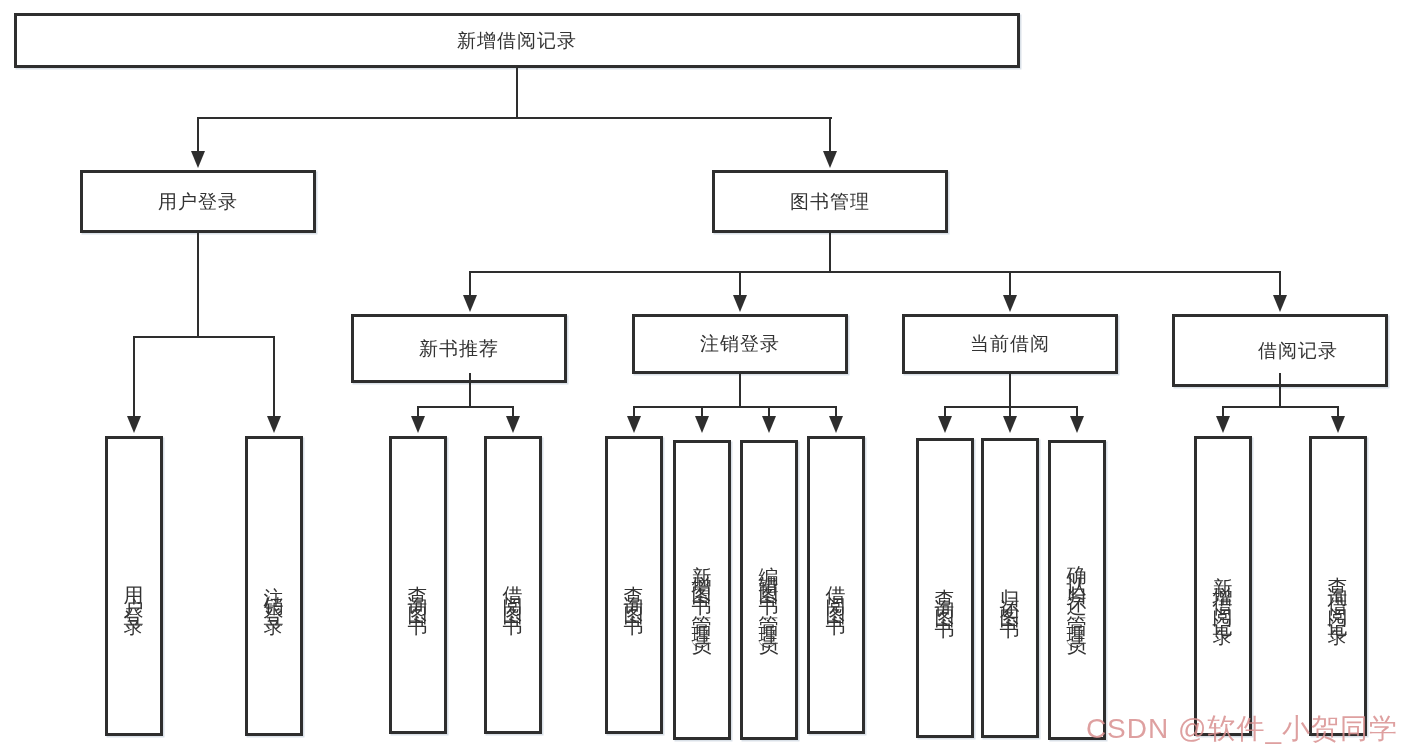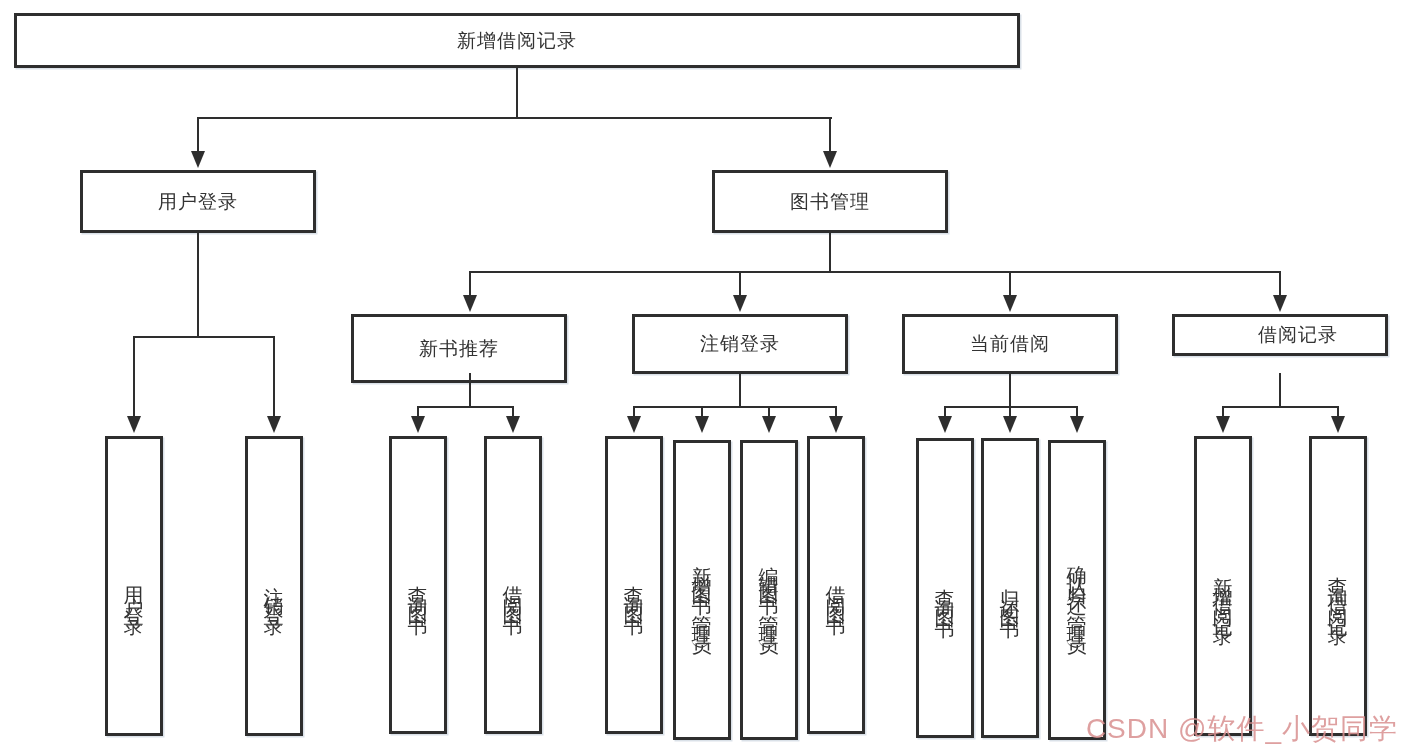--- a/index.html
+++ b/index.html
@@ -86,21 +86,21 @@
   <div class="vline" style="left:829px;top:232px;height:41px;"></div>
   <div class="hline" style="left:469px;top:271px;width:812px;"></div>
   <div class="arrow" style="left:469px;top:272px;height:23px;"></div>
   <div class="arrow" style="left:739px;top:272px;height:23px;"></div>
   <div class="arrow" style="left:1009px;top:272px;height:23px;"></div>
   <div class="arrow" style="left:1279px;top:272px;height:23px;"></div>
 
   <div class="box" style="left:351px;top:314px;width:216px;height:69px;">新书推荐</div>
   <div class="box" style="left:632px;top:314px;width:216px;height:60px;">注销登录</div>
   <div class="box" style="left:902px;top:314px;width:216px;height:60px;">当前借阅</div>
-  <div class="box" style="left:1172px;top:314px;width:216px;height:42px;padding-left:36px;">借阅记录</div>
+  <div class="box" style="left:1172px;top:314px;width:216px;height:73px;padding-left:36px;">借阅记录</div>
 
   <div class="vline" style="left:469px;top:373px;height:35px;"></div>
   <div class="hline" style="left:417px;top:406px;width:97px;"></div>
   <div class="arrow" style="left:417px;top:408px;height:8px;"></div>
   <div class="arrow" style="left:512px;top:408px;height:8px;"></div>
 
   <div class="vline" style="left:739px;top:373px;height:35px;"></div>
   <div class="hline" style="left:633px;top:406px;width:204px;"></div>
   <div class="arrow" style="left:633px;top:408px;height:8px;"></div>
   <div class="arrow" style="left:701px;top:408px;height:8px;"></div>

